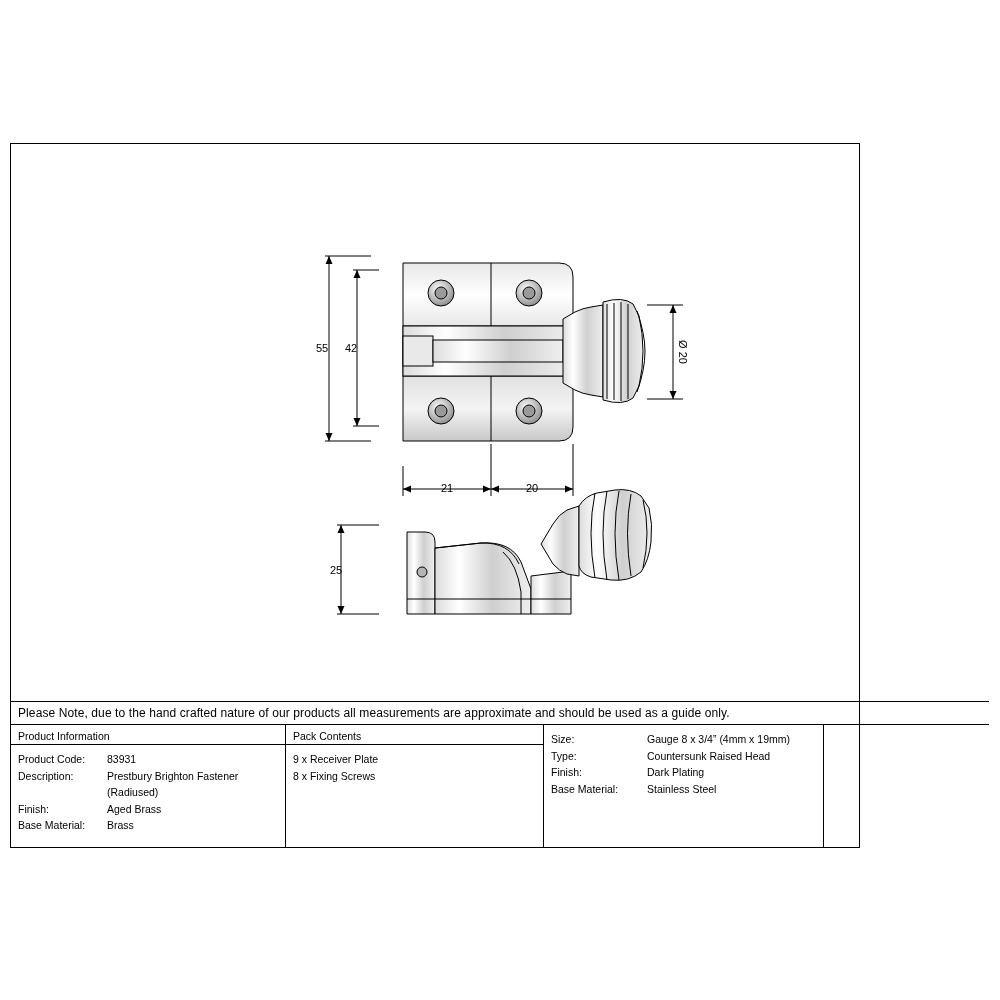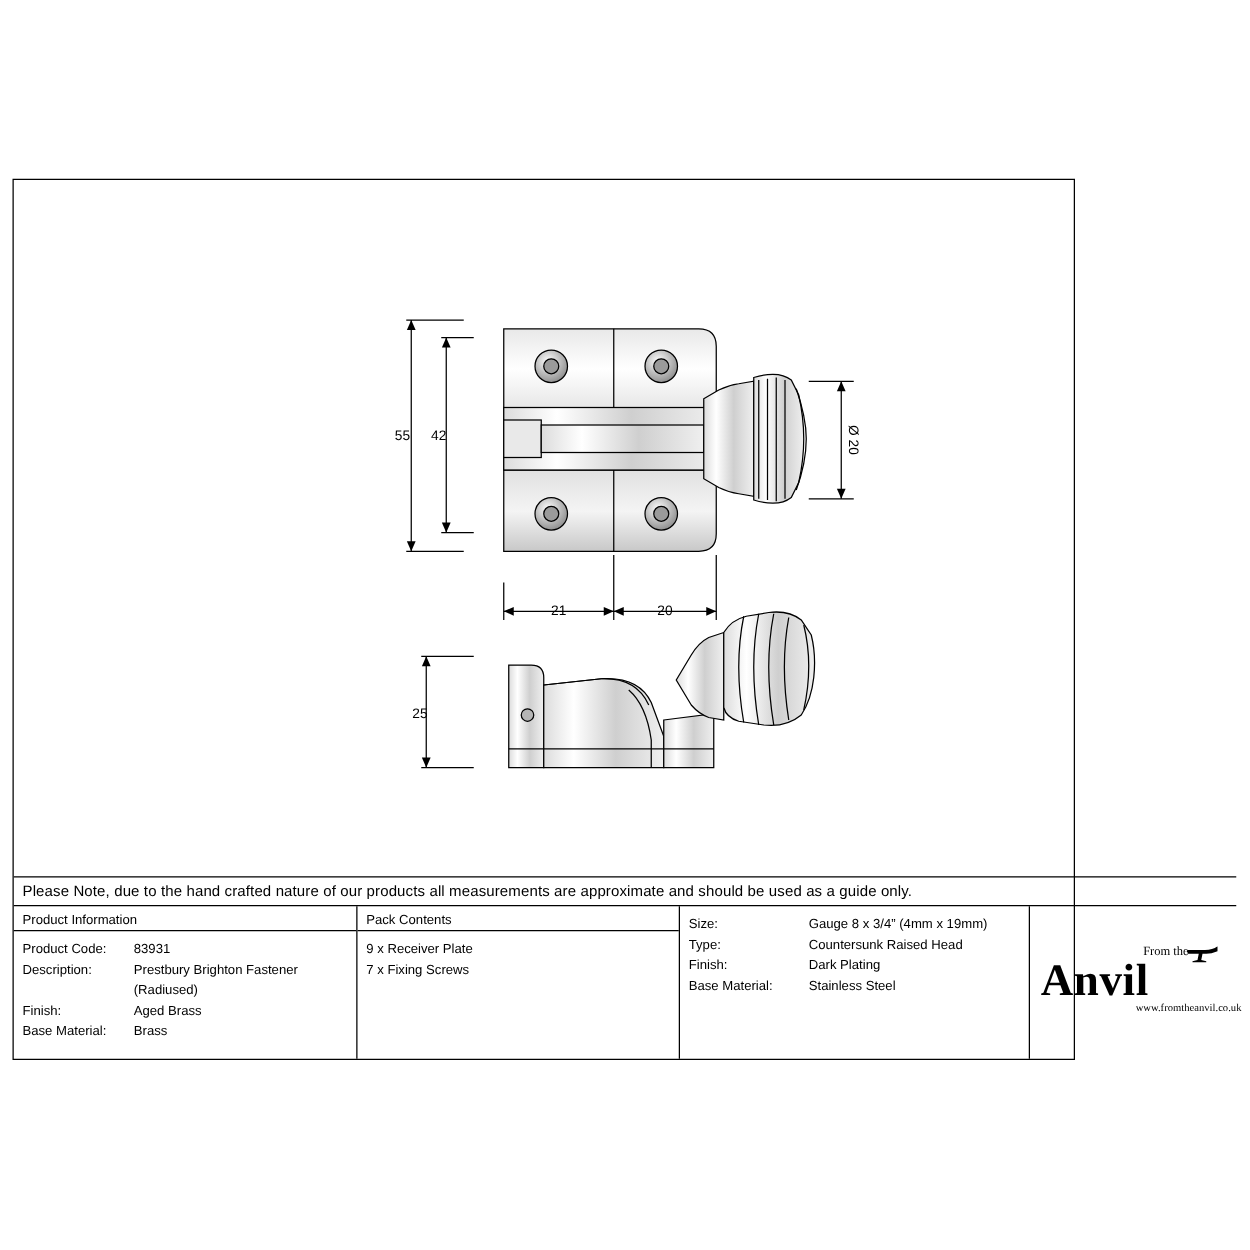--- a/index.html
+++ b/index.html
@@ -289,21 +289,21 @@
           <span class="k">Base Material:</span>
           <span class="v">Brass</span>
         </div>
       </div>
     </div>
 
     <div class="col col-pack">
       <div class="col-head">Pack Contents</div>
       <div class="col-body">
         <div class="pack-line">9 x Receiver Plate</div>
-        <div class="pack-line">7 x Fixing Screws</div>
+        <div class="pack-line">8 x Fixing Screws</div>
       </div>
     </div>
 
     <div class="col col-fix">
       <div class="col-body">
         <div class="kv fix">
           <span class="k">Size:</span>
           <span class="v">Gauge 8 x 3/4” (4mm x 19mm)</span>
         </div>
         <div class="kv fix">
@@ -314,29 +314,15 @@
           <span class="k">Finish:</span>
           <span class="v">Dark Plating</span>
         </div>
         <div class="kv fix">
           <span class="k">Base Material:</span>
           <span class="v">Stainless Steel</span>
         </div>
       </div>
     </div>
 
-    <div class="col col-logo">
-      <div class="logo-wrap">
-        <div class="logo-inner">
-          <span class="logo-from">From the</span>
-          <span class="logo-anvil">Anvil</span>
-          <span class="logo-url">www.fromtheanvil.co.uk</span>
-          <span class="logo-anvil-icon">
-            <svg width="26" height="13" viewBox="0 0 26 13" xmlns="http://www.w3.org/2000/svg">
-              <path d="M1,3 L15,3 Q21,3 25,0 L25,4 Q20,6 16,6 L13,6 L12,11 L16,12 L16,13 L5,13 L5,12 L9,11 L10,6 L1,6 Z" fill="#000"></path>
-            </svg>
-          </span>
-        </div>
-      </div>
-    </div>
 
   </div>
 </div>
 
 </body></html>

